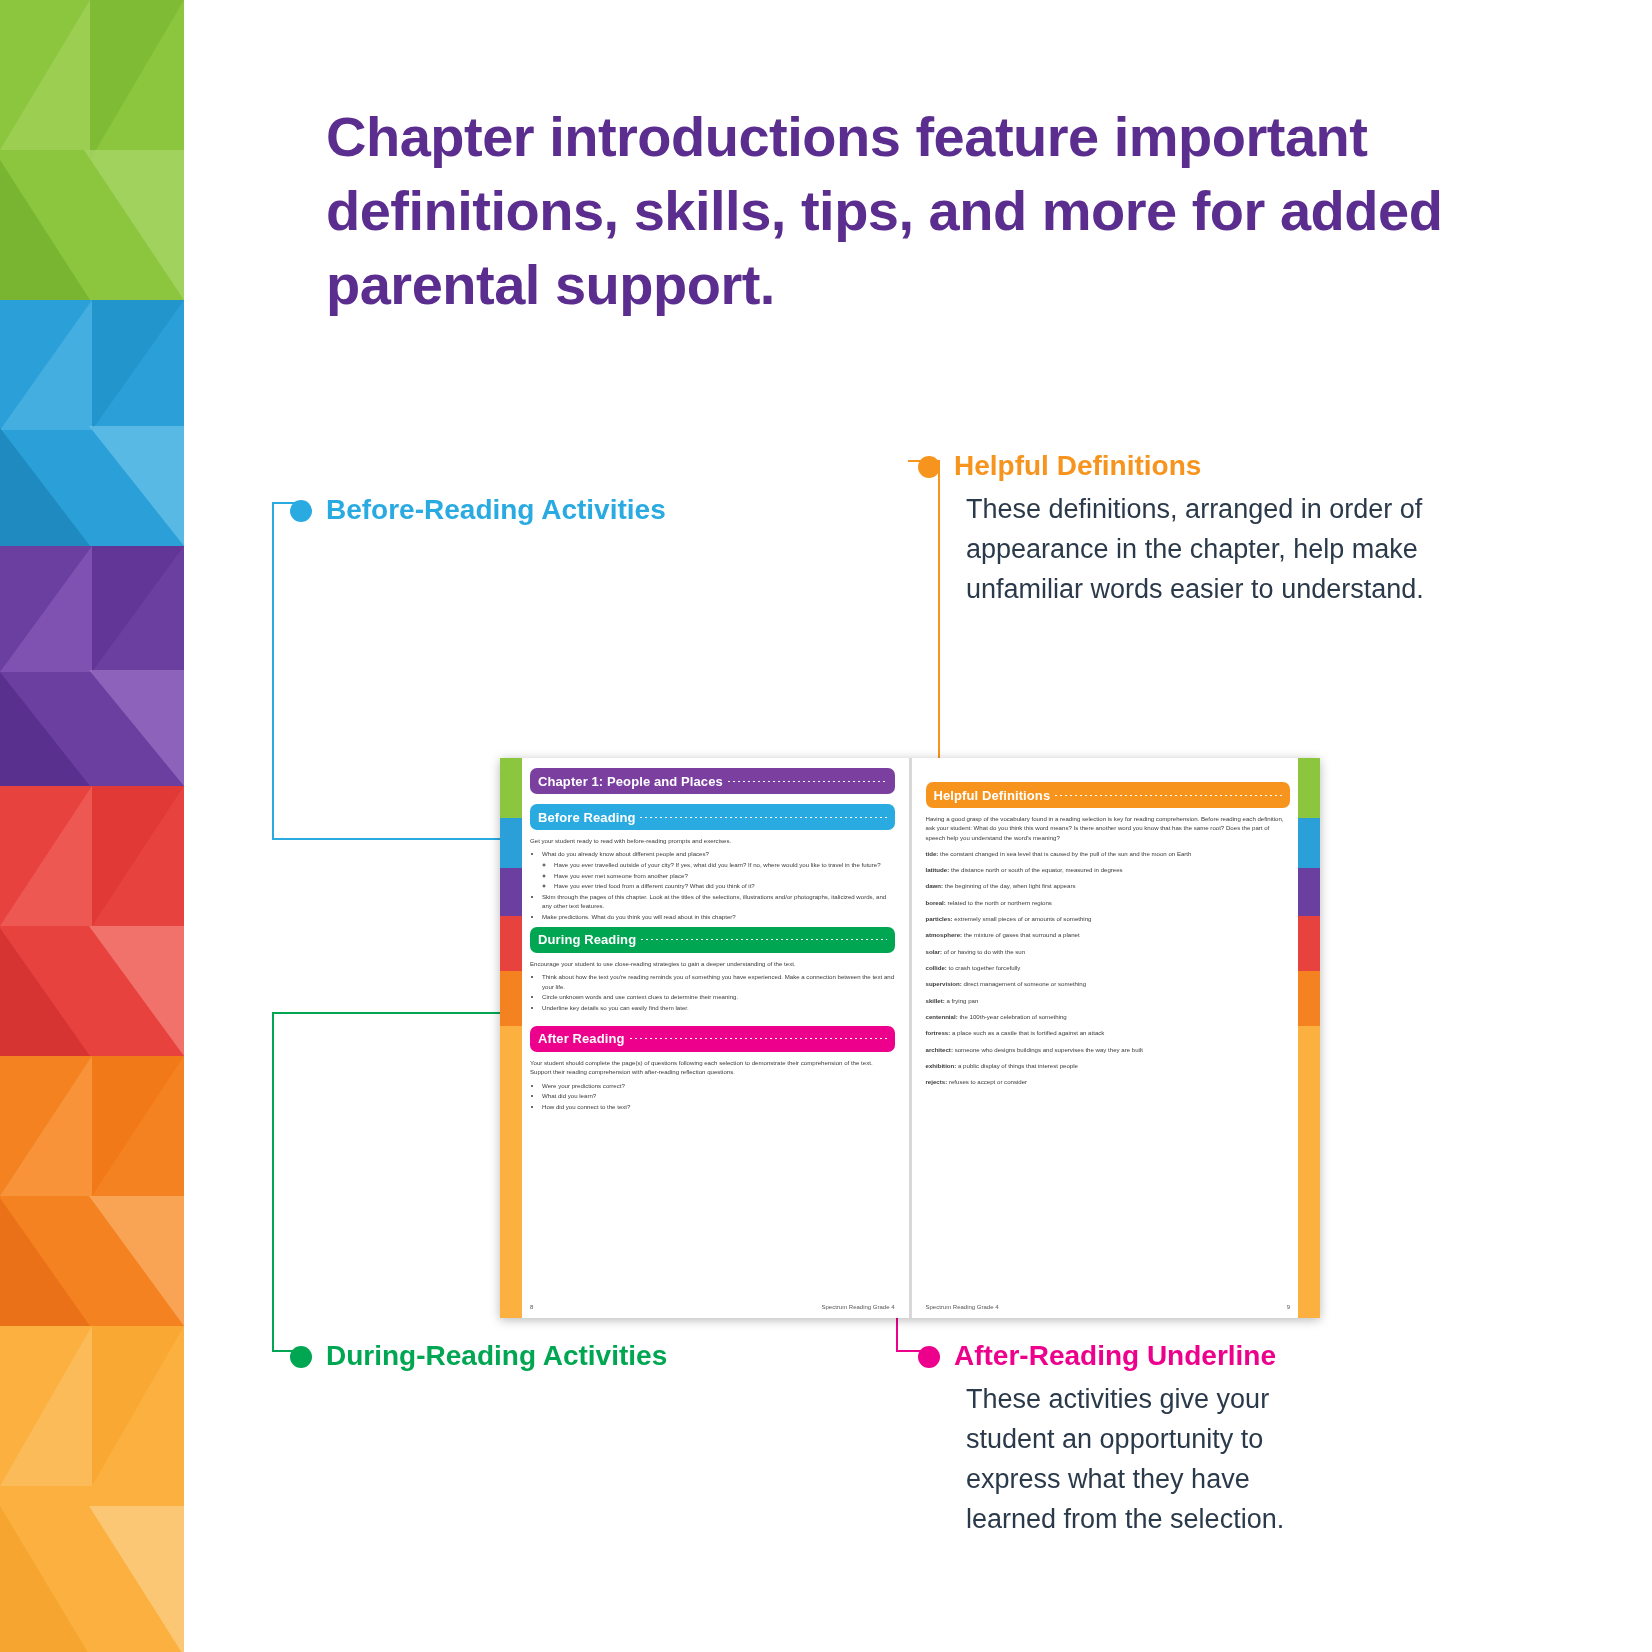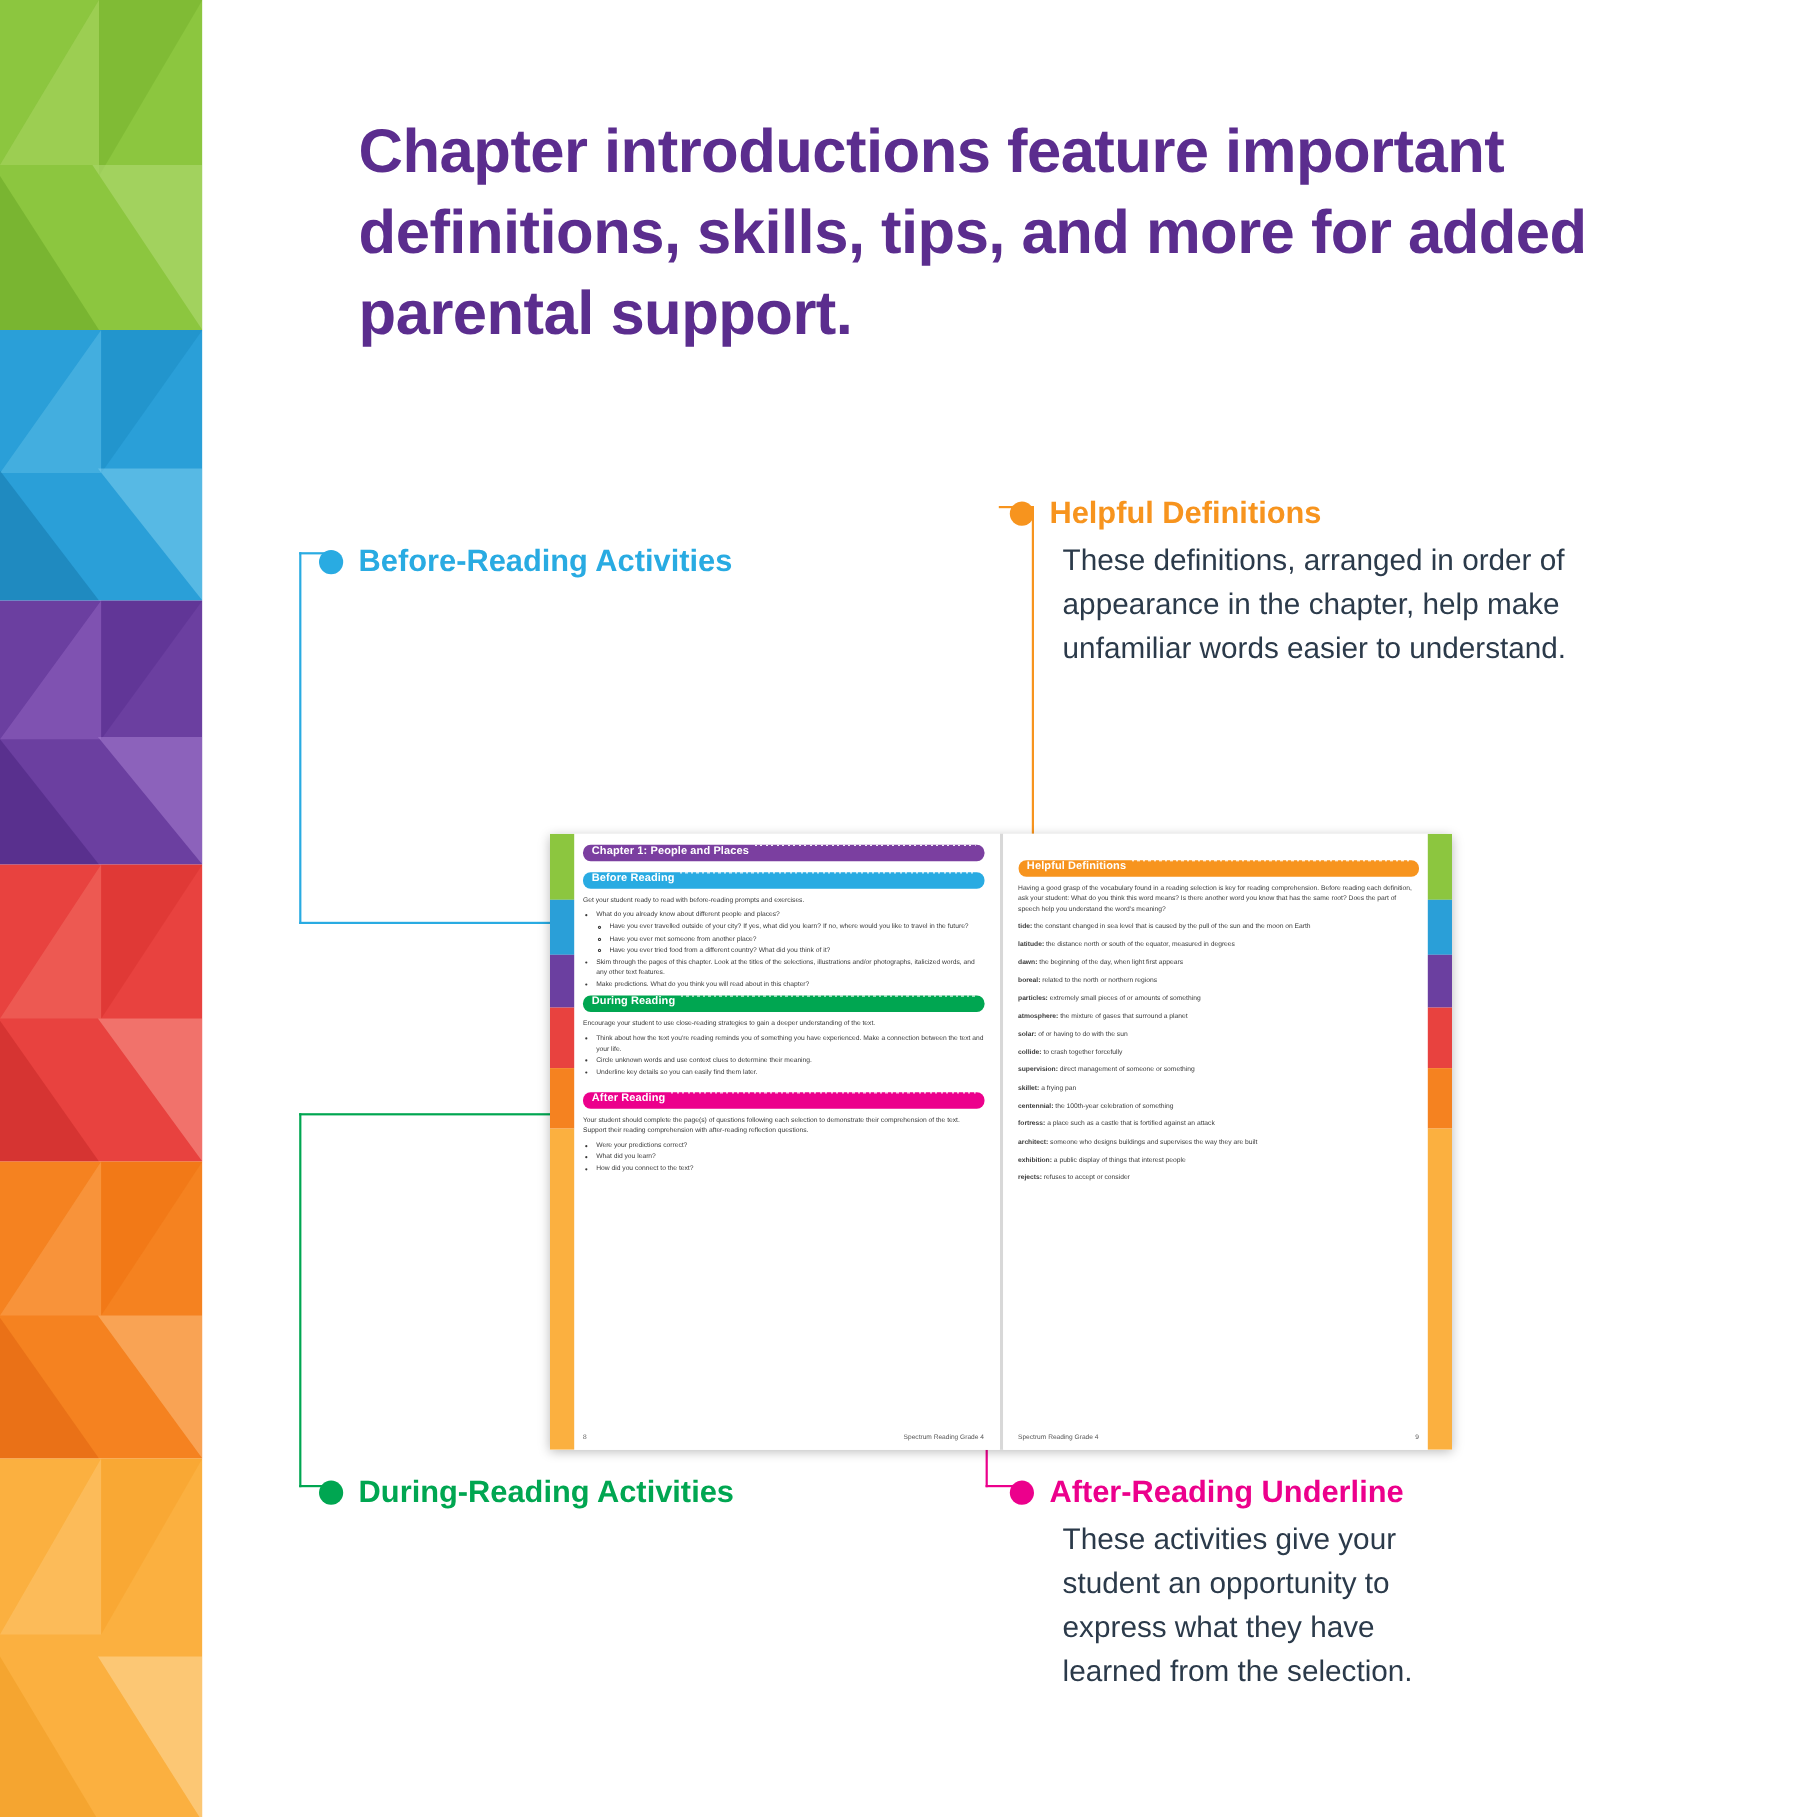--- a/index.html
+++ b/index.html
@@ -64,22 +64,22 @@
   }
   .page-rainbow div{width:100%;}
   .left-page .page-rainbow{left:0;}
   .right-page .page-rainbow{right:0;}
   .page-inner{position:absolute;top:0;bottom:0;}
   .left-page .page-inner{left:30px;right:14px;}
   .right-page .page-inner{right:30px;left:14px;}
   .spine{width:3px;background:#d8d8d8;}
 
   .bar{
-    height:15px;border-radius:7px;display:flex;align-items:flex-start;
-    padding:0 8px;color:#fff;font-size:10px;font-weight:bold;margin-top:10px;
+    height:26px;border-radius:7px;display:flex;align-items:center;
+    padding:0 8px;color:#fff;font-size:13px;font-weight:bold;margin-top:10px;
     letter-spacing:.1px;
     position:relative;
   }
   .bar .dots{
     flex:1;margin-left:5px;height:1px;
     background-image:repeating-linear-gradient(to right,#fff 0 2px,transparent 2px 5px);
   }
   .ptext{font-size:6.1px;line-height:1.55;color:#3a3a3a;margin-top:6px;}
   .plist{margin:4px 0 0 0;padding-left:12px;}
   .plist li{font-size:6.1px;line-height:1.5;color:#3a3a3a;margin-bottom:1.5px;}

